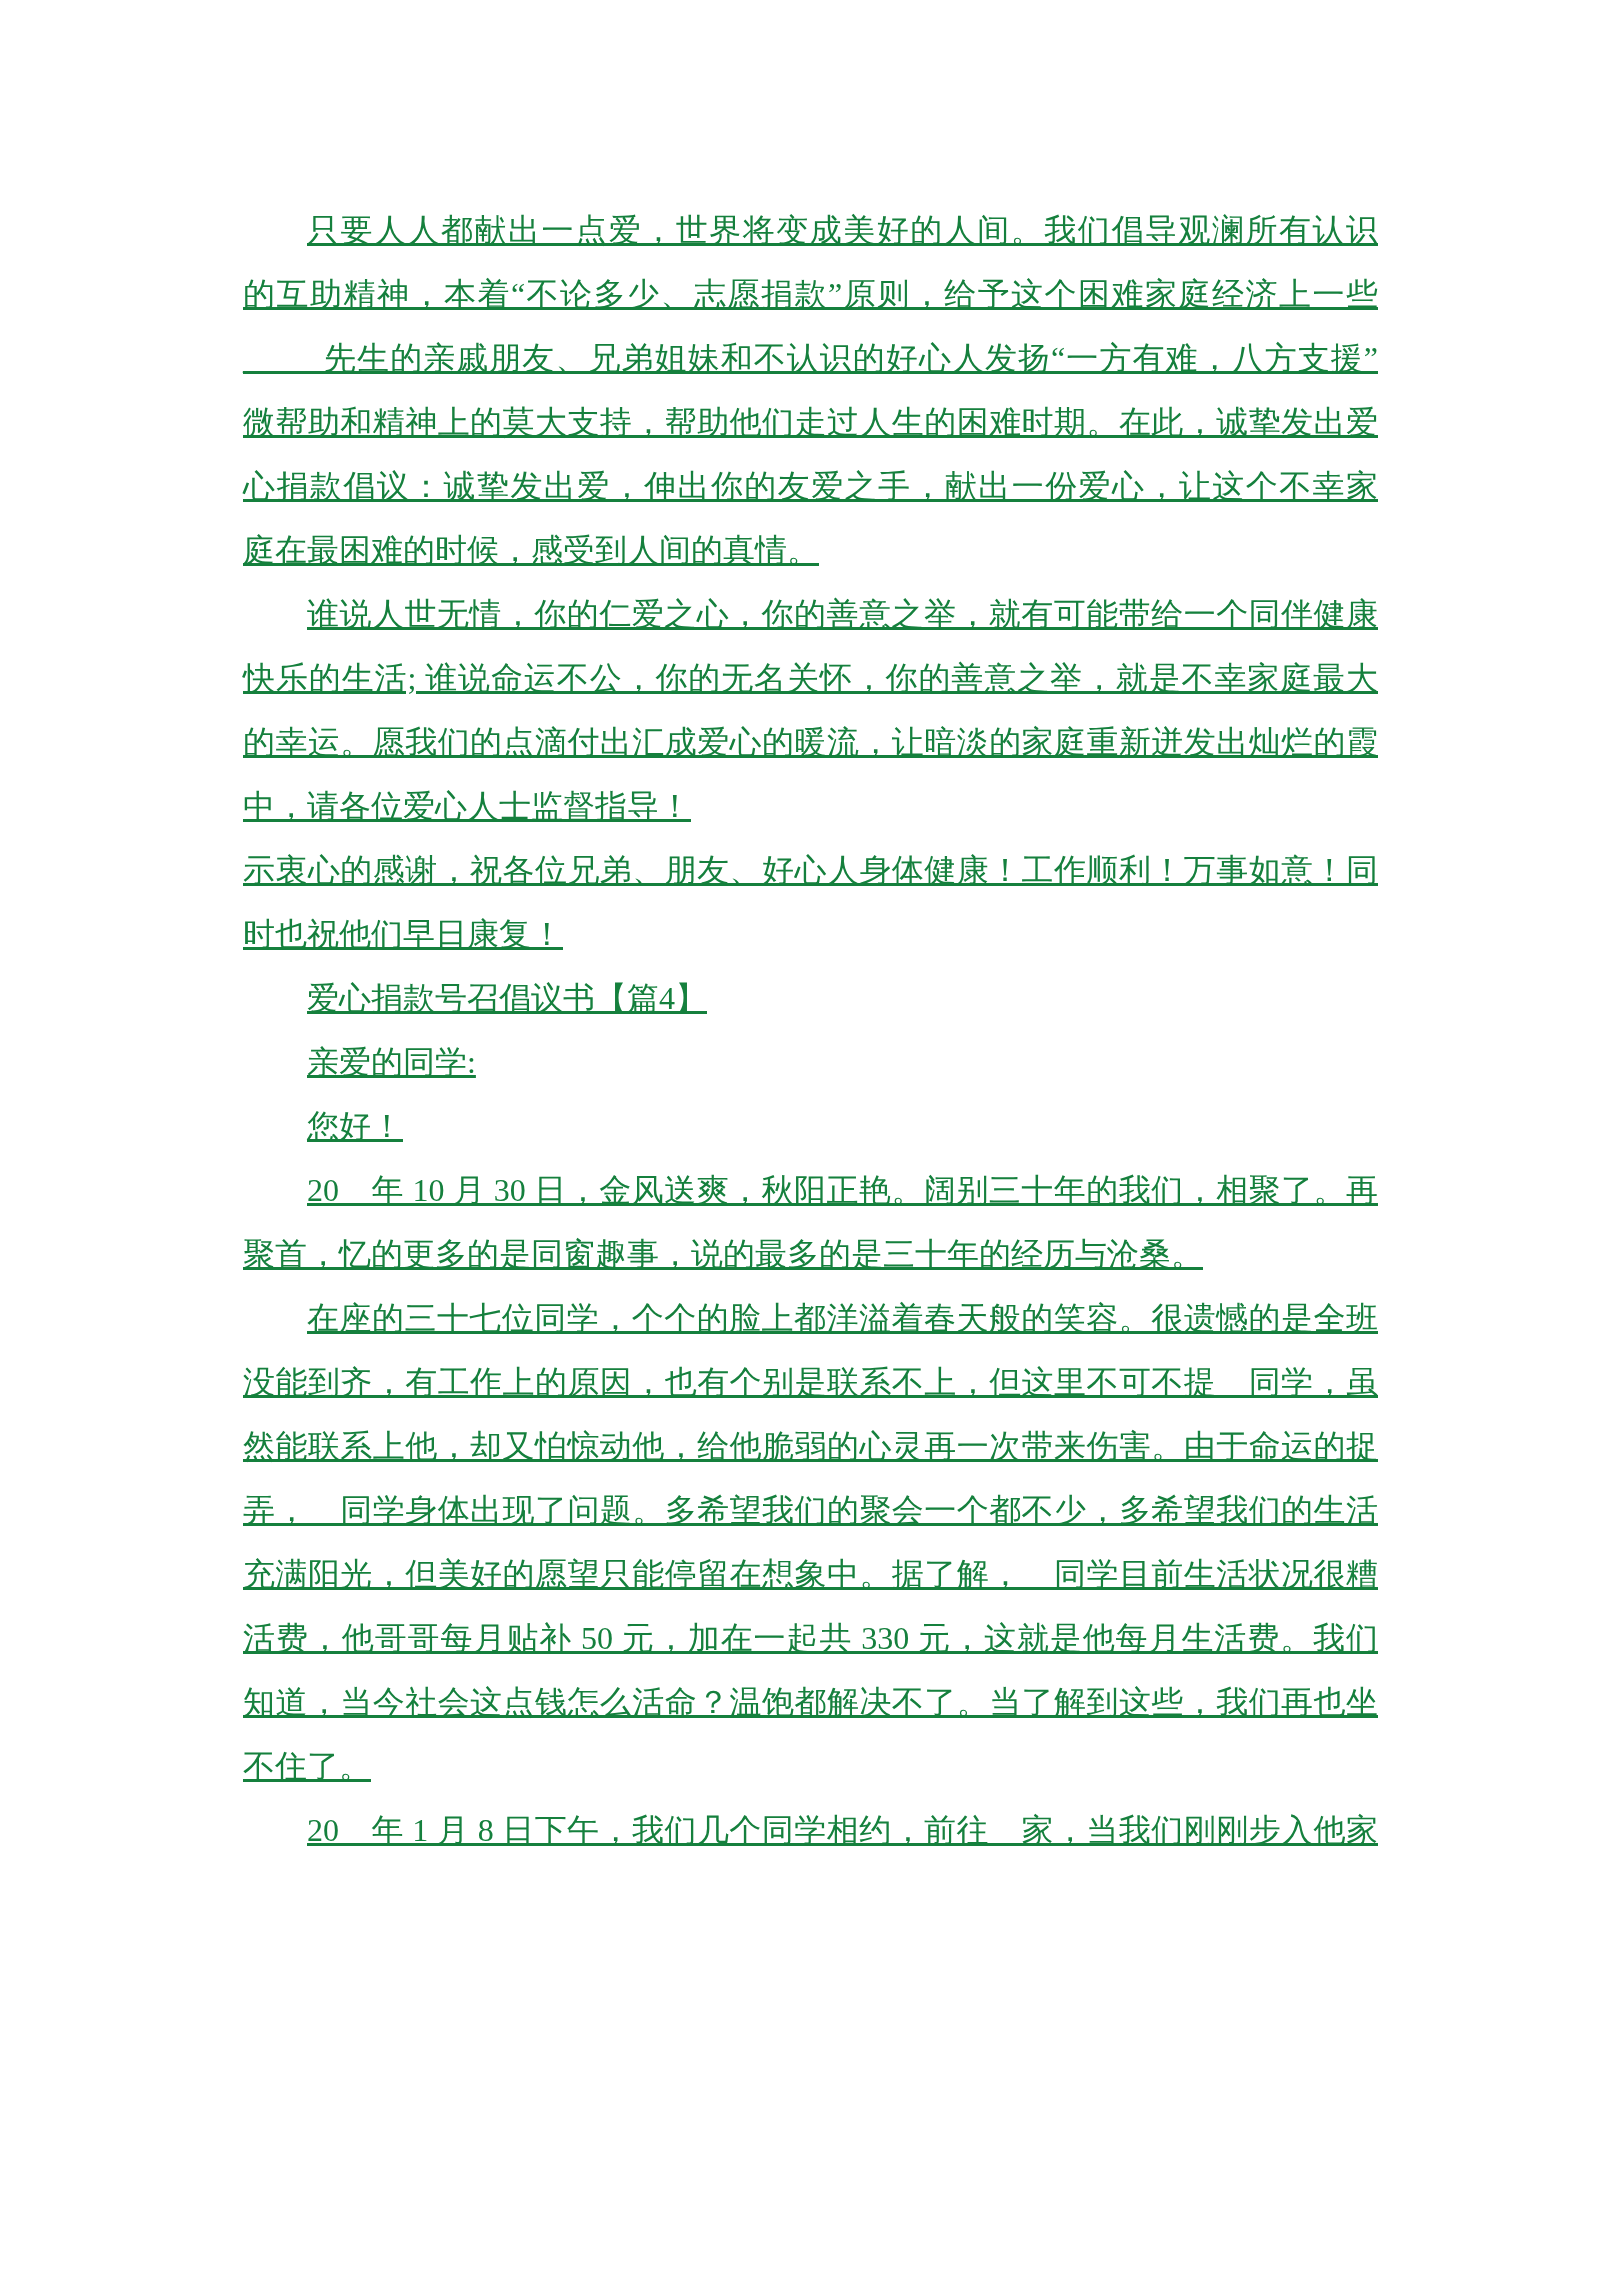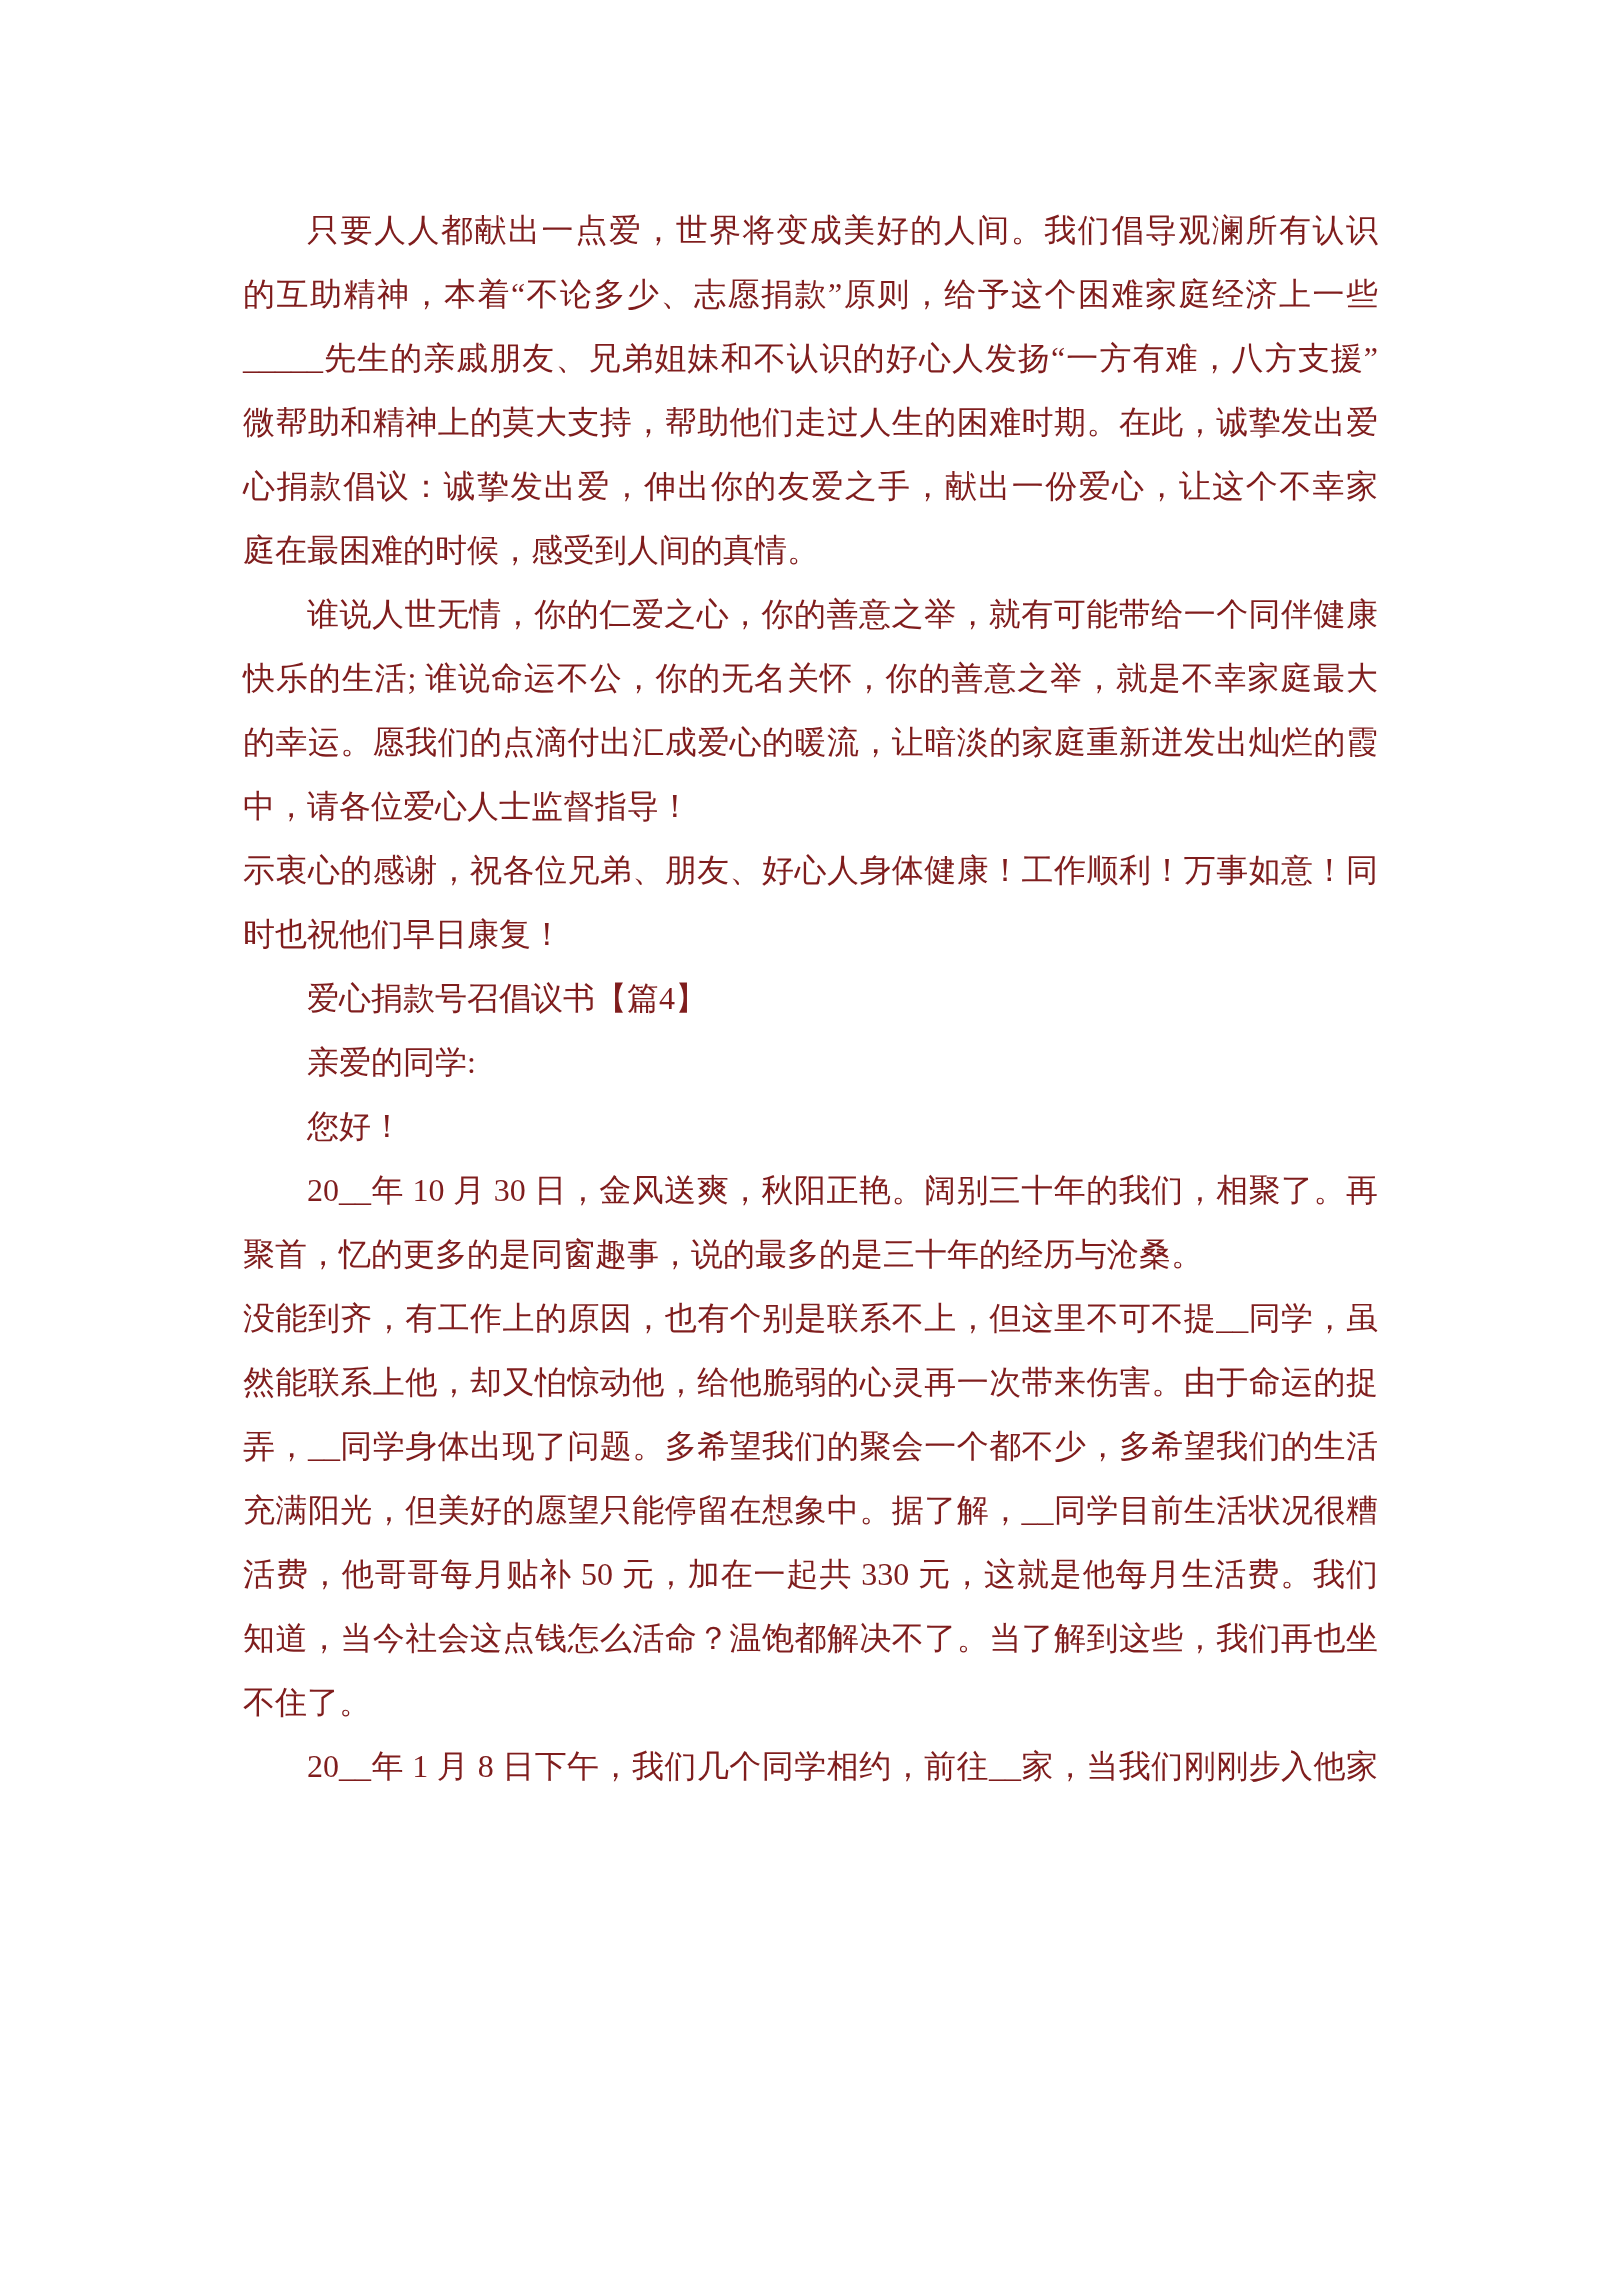--- a/index.html
+++ b/index.html
@@ -13,22 +13,23 @@
     position: relative;
     overflow: hidden;
   }
   .doc {
     position: absolute;
     left: 243px;
     top: 198px;
     width: 1135px;
     font-family: "Liberation Serif", "DejaVu Serif", serif;
     font-size: 32px;
-    color: #7f1d1d;
+    color: #15803d;
     font-weight: normal;
+    text-decoration: underline;
   }
   .para { margin: 0; padding: 0; }
   .ln {
     line-height: 64px;
     height: 64px;
     text-align: left;
     white-space: pre;
     overflow: visible;
   }
   
@@ -79,20 +80,21 @@
   <div class="para">
     <div class="ln i">您好！</div>
   </div>
 
   <div class="para">
     <div class="ln j i">20__年 10 月 30 日，金风送爽，秋阳正艳。阔别三十年的我们，相聚了。再</div>
     <div class="ln">聚首，忆的更多的是同窗趣事，说的最多的是三十年的经历与沧桑。</div>
   </div>
 
   <div class="para">
+    <div class="ln j i">在座的三十七位同学，个个的脸上都洋溢着春天般的笑容。很遗憾的是全班</div>
     <div class="ln j">没能到齐，有工作上的原因，也有个别是联系不上，但这里不可不提__同学，虽</div>
     <div class="ln j">然能联系上他，却又怕惊动他，给他脆弱的心灵再一次带来伤害。由于命运的捉</div>
     <div class="ln j">弄，__同学身体出现了问题。多希望我们的聚会一个都不少，多希望我们的生活</div>
     <div class="ln j">充满阳光，但美好的愿望只能停留在想象中。据了解，__同学目前生活状况很糟</div>
     <div class="ln j">活费，他哥哥每月贴补 50 元，加在一起共 330 元，这就是他每月生活费。我们</div>
     <div class="ln j">知道，当今社会这点钱怎么活命？温饱都解决不了。当了解到这些，我们再也坐</div>
     <div class="ln">不住了。</div>
   </div>
 
   <div class="para">

